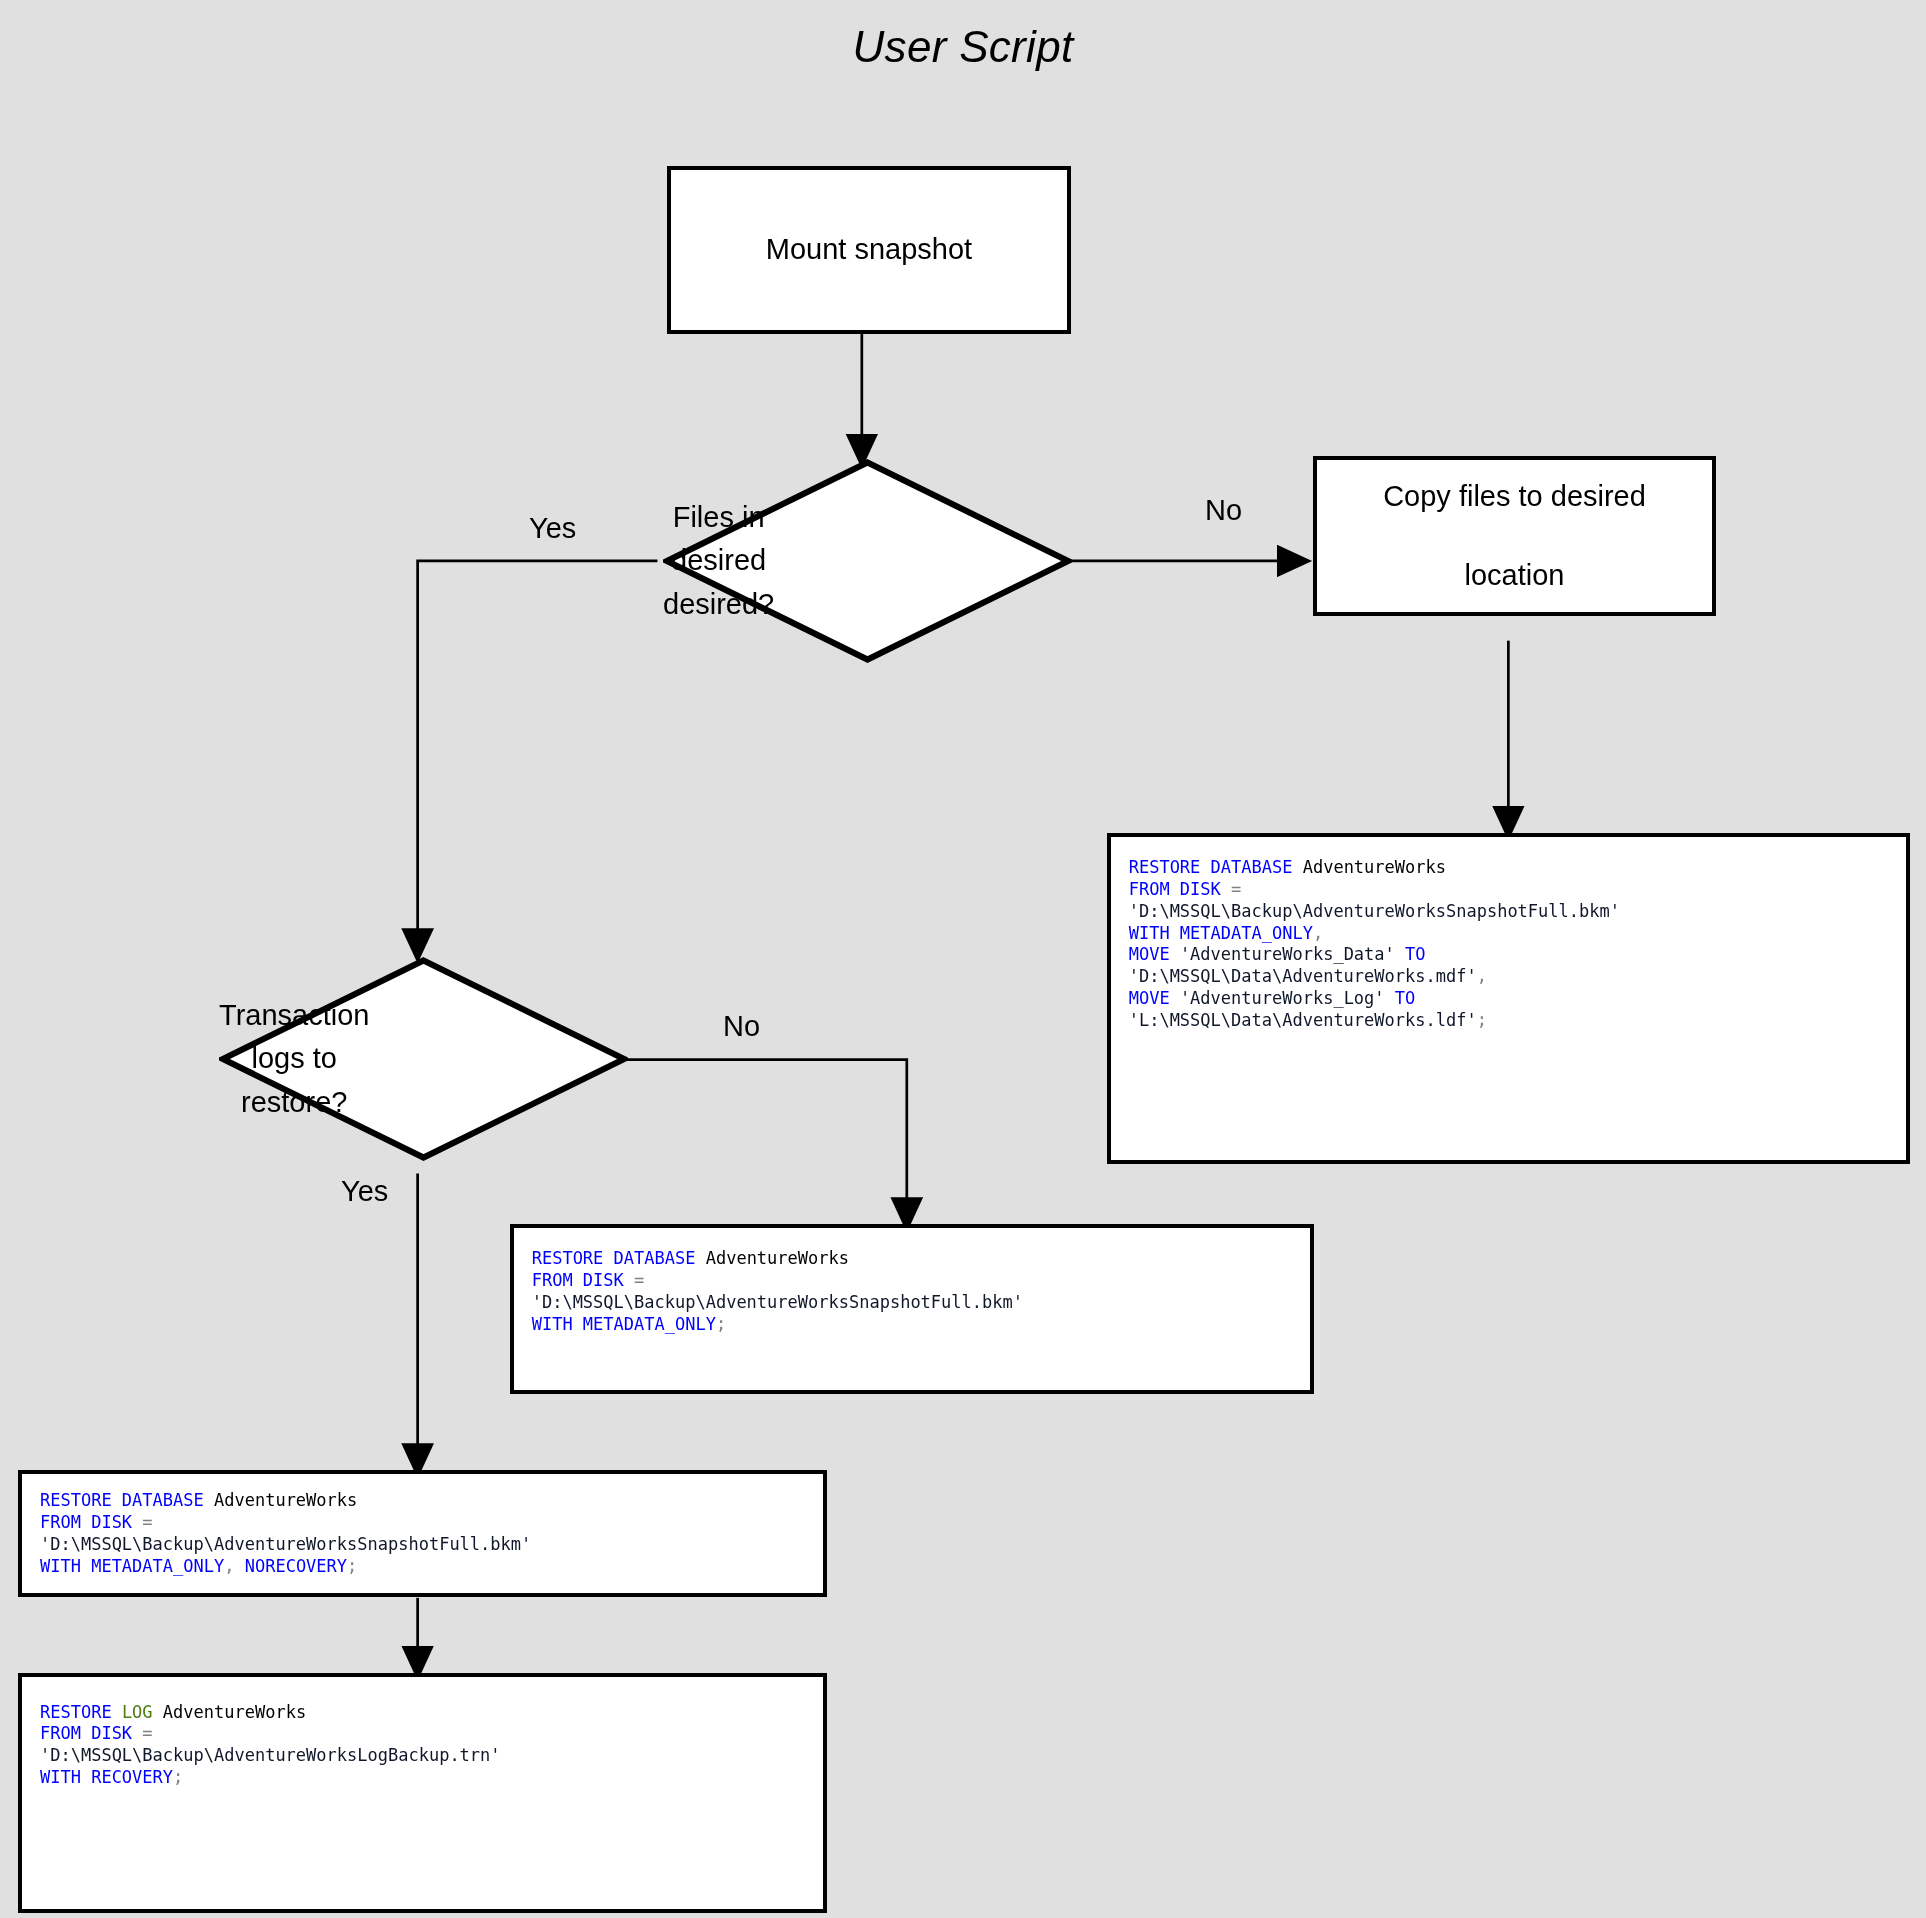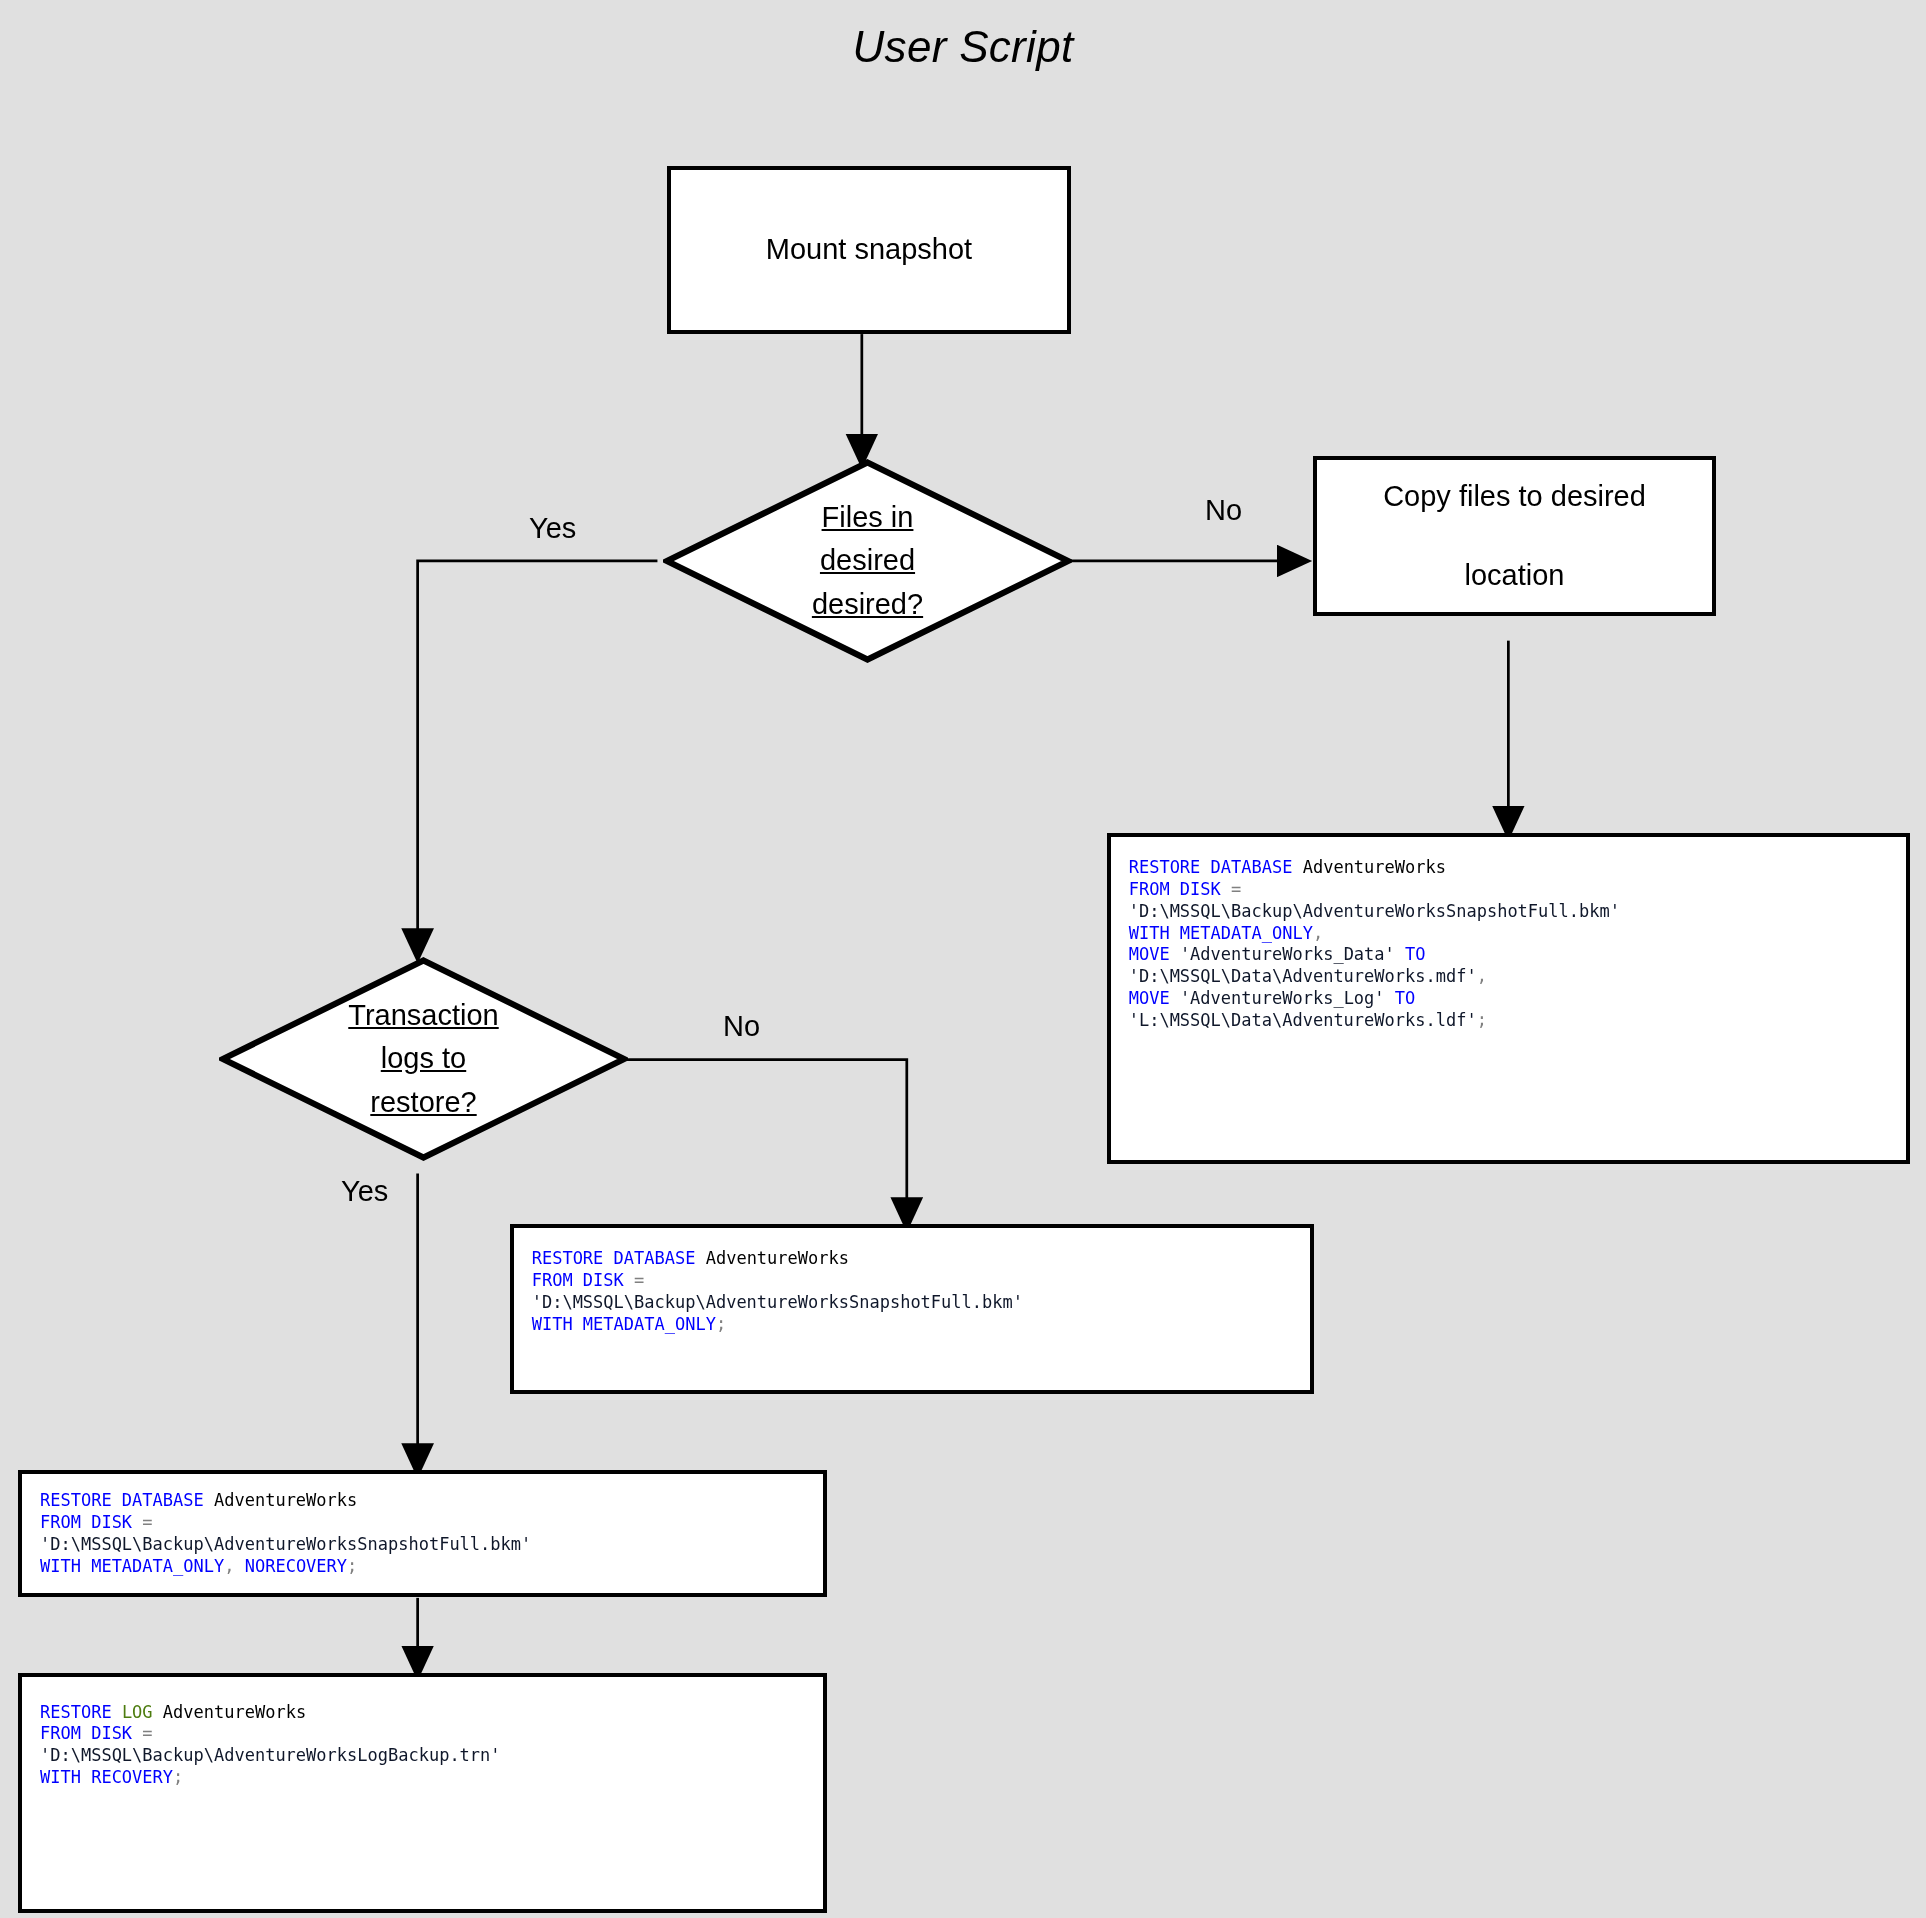--- a/index.html
+++ b/index.html
@@ -63,27 +63,26 @@
     position: absolute;
   }
   .diamond-wrap svg { position: absolute; left: 0; top: 0; }
   .diamond-label {
     position: absolute;
     left: 0; top: 0;
     width: 100%;
     height: 100%;
     display: flex;
     align-items: center;
-    justify-content: center;
+    justify-content: flex-start;
     text-align: center;
     font-size: 29px;
     line-height: 1.5;
     color: #000;
     pointer-events: none;
-    text-decoration: underline;
   }
 
   
   .edge-label {
     position: absolute;
     font-size: 29px;
     color: #000;
     white-space: nowrap;
   }
 

